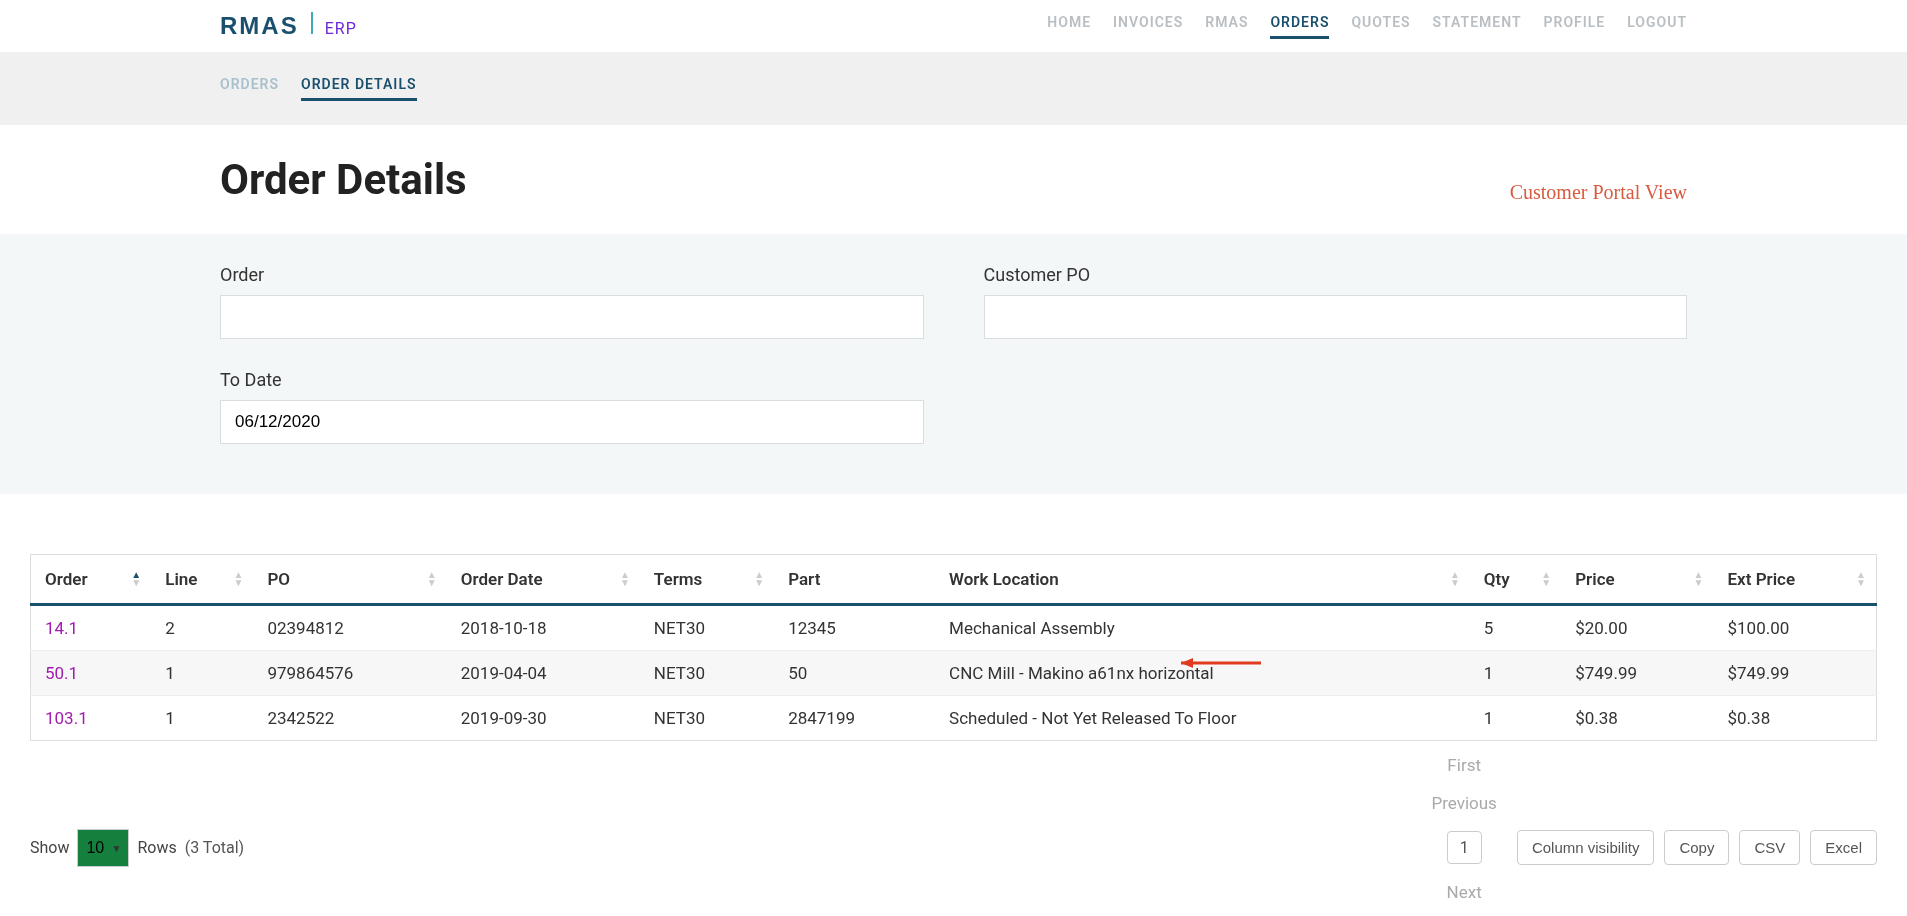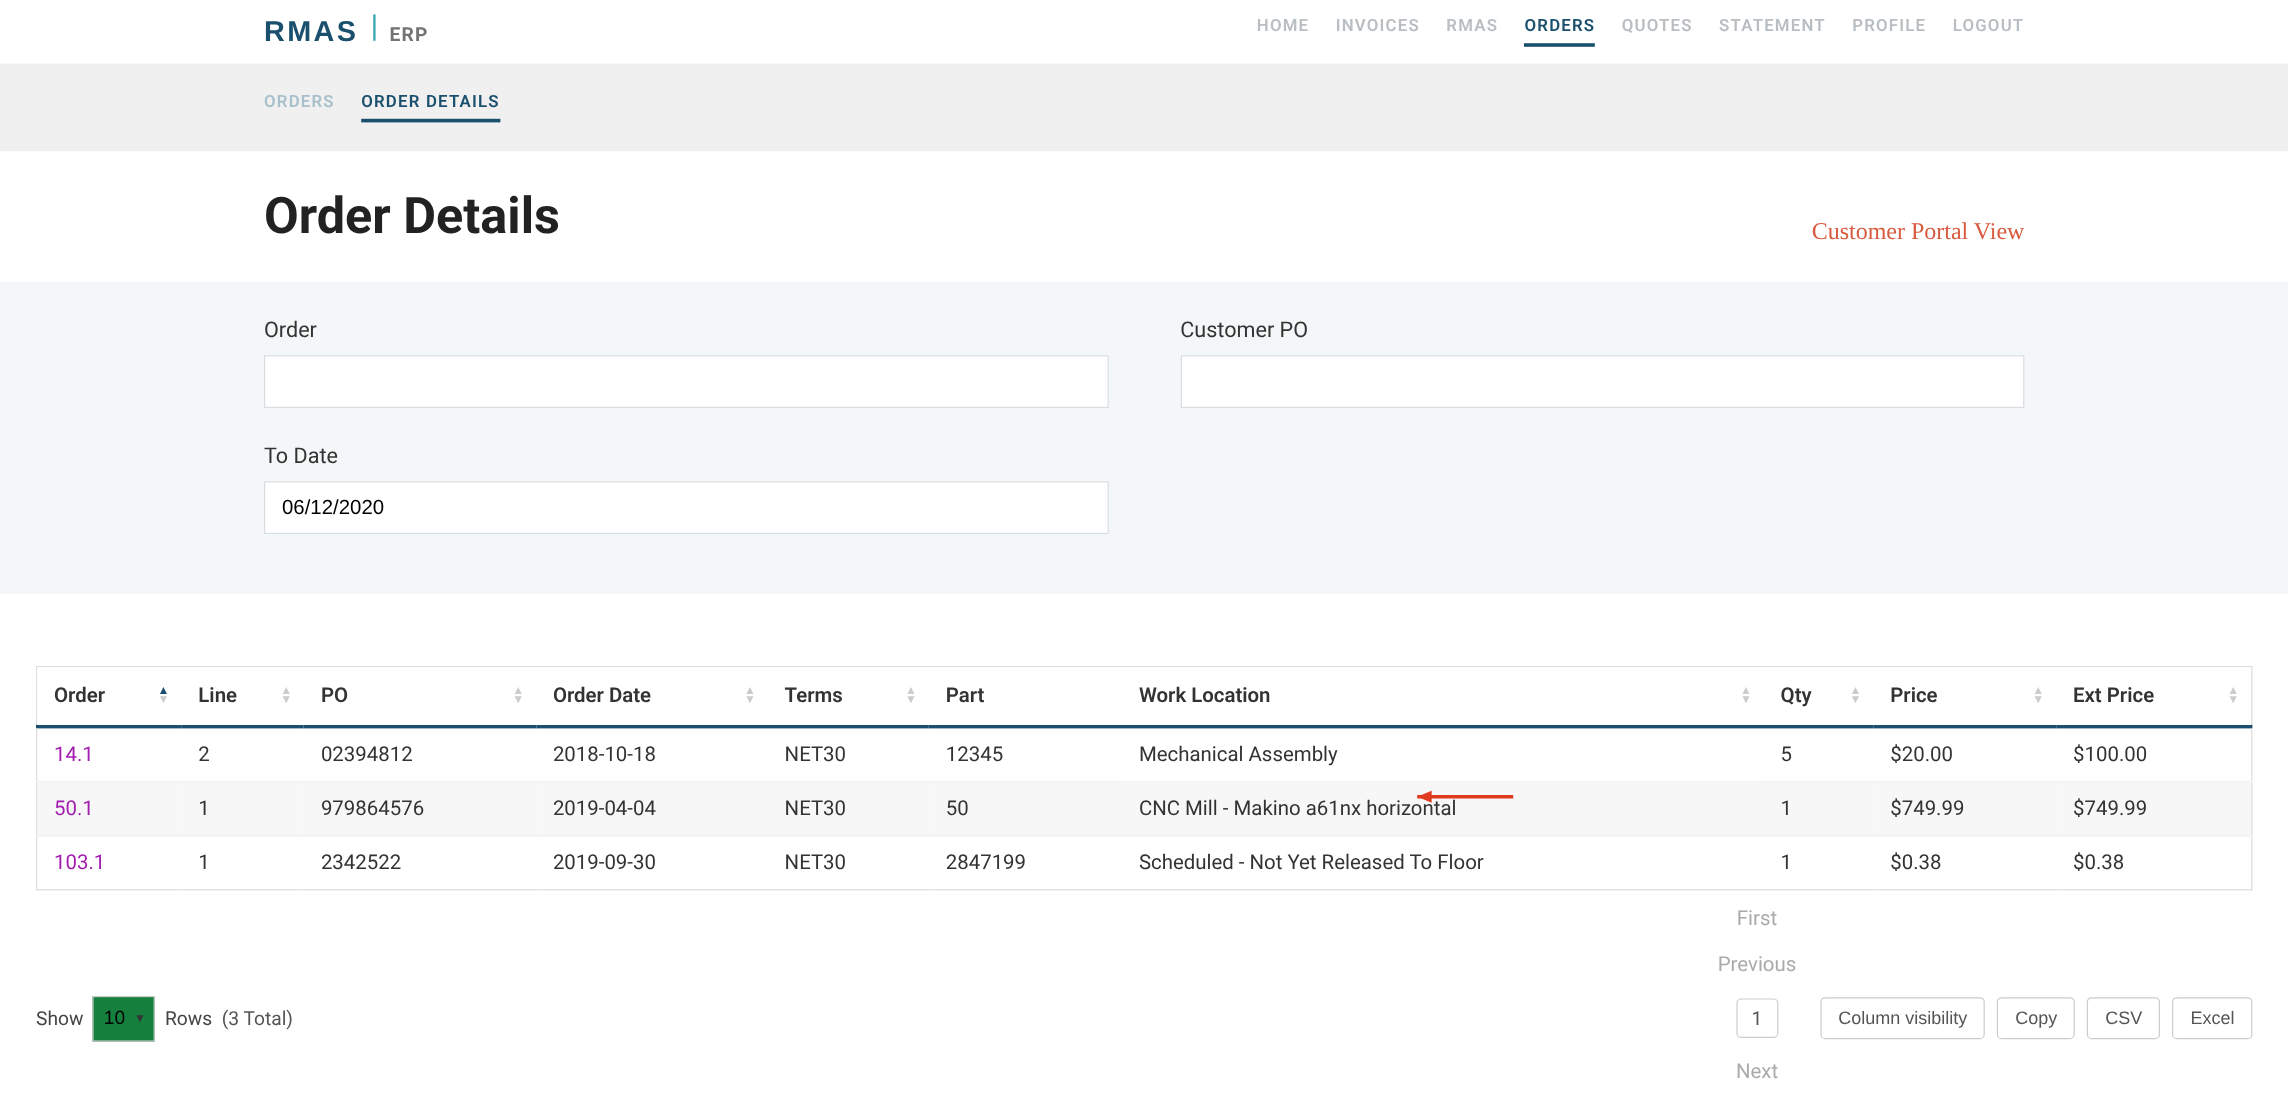--- a/index.html
+++ b/index.html
@@ -1,20 +1,20 @@
 <!DOCTYPE html>
 <html><head>
 <meta charset="utf-8">
 <style>
 * { box-sizing: border-box; margin: 0; padding: 0; }
 body { font-family: -apple-system, BlinkMacSystemFont, "Segoe UI", Roboto, "Helvetica Neue", Arial, sans-serif; background: #fff; color: #333; }
 .header { display: flex; justify-content: space-between; align-items: center; padding: 12px 220px; }
 .logo { display: flex; align-items: baseline; gap: 6px; }
 .logo-main { font-family: "Arial", sans-serif; font-weight: 700; font-size: 24px; color: #1a506e; letter-spacing: 2px; }
-.logo-sub { font-size: 16px; color: #737373; font-weight: 700; letter-spacing: 1px; }
+.logo-sub { font-size: 16px; color: #6d28d9; font-weight: 400; letter-spacing: 1px; }
 .logo-divider { width: 2px; height: 22px; background: #3fa9b5; margin: 0 6px; display:inline-block; vertical-align: middle;}
 .nav { display: flex; gap: 22px; }
 .nav-item { font-size: 14px; font-weight: 600; letter-spacing: 1px; color: #b9bec2; text-decoration: none; padding-bottom: 6px; cursor:pointer;}
 .nav-item.active { color: #1a506e; border-bottom: 3px solid #1a506e; }
 .subnav-bar { background: #f0f0f0; padding: 24px 220px; }
 .subnav { display: flex; gap: 22px; }
 .subnav-item { font-size: 14px; font-weight: 600; letter-spacing: 1px; color: #a8c0cc; text-decoration:none; padding-bottom: 6px; cursor:pointer;}
 .subnav-item.active { color: #1a506e; border-bottom: 3px solid #1a506e; }
 .title-row { display: flex; justify-content: space-between; align-items: flex-end; padding: 30px 220px 30px 220px; }
 .page-title { font-size: 42px; font-weight: 700; color: #222; }

